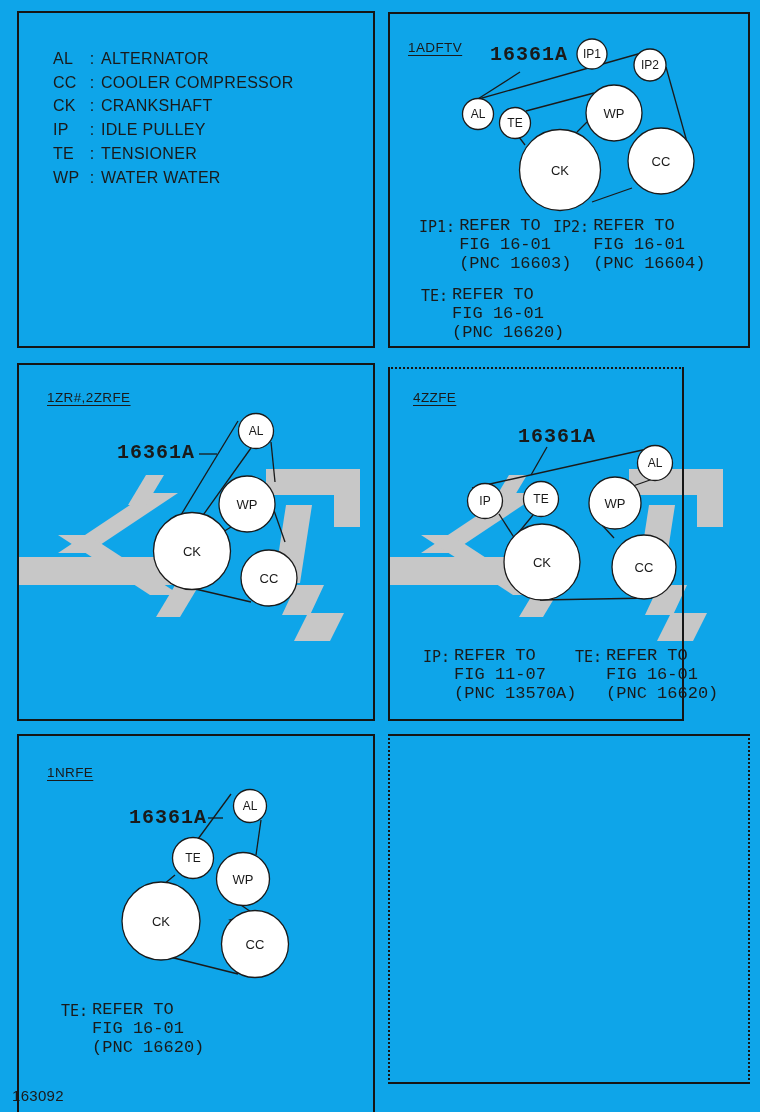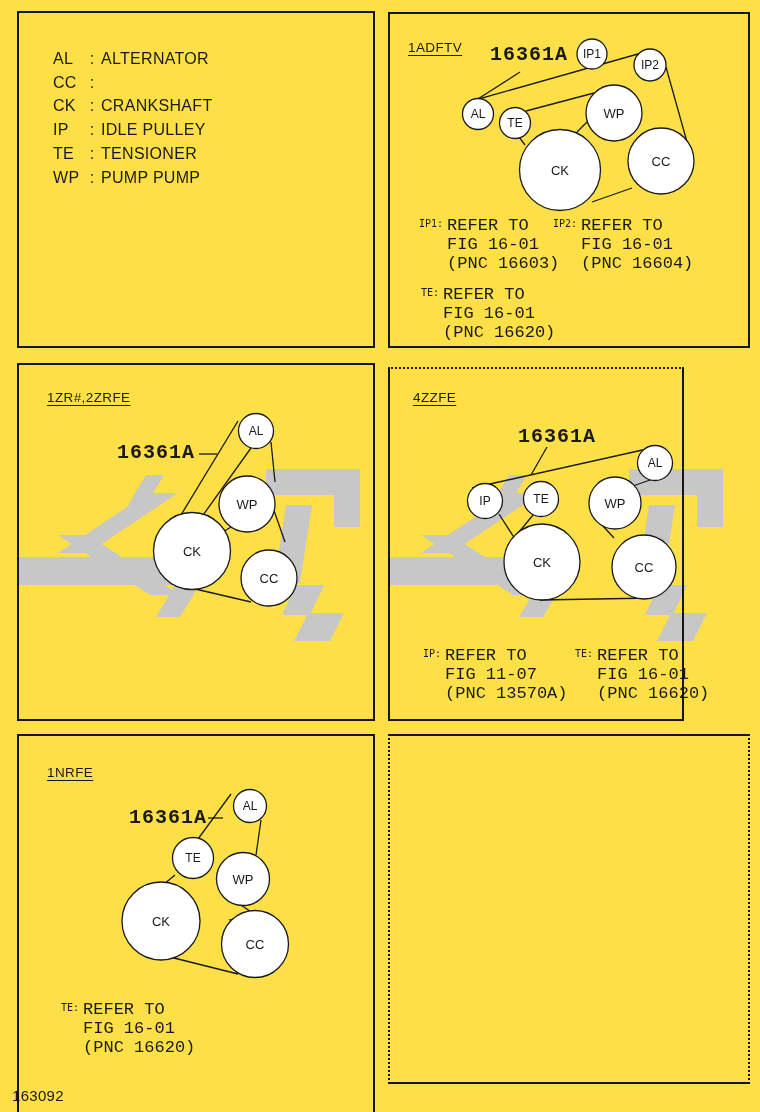--- a/index.html
+++ b/index.html
@@ -1,35 +1,35 @@
 <!DOCTYPE html>
 <html><head>
 <meta charset="utf-8">
 <style>
   html,body{margin:0;padding:0;background:#fff;}
-  .page{position:relative;width:760px;height:1112px;background:#fde047;
+  .page{position:relative;width:760px;height:1112px;background:#0ea5e9;
         font-family:"Liberation Sans",sans-serif;color:#1a1a1a;overflow:hidden;}
   .panel{position:absolute;border:2px solid #151515;box-sizing:border-box;background:transparent;z-index:2;}
   #panel-legend{left:17px;top:11px;width:358px;height:337px;}
   #panel-adftv {left:388px;top:12px;width:362px;height:336px;}
   #panel-zrfe  {left:17px;top:363px;width:358px;height:358px;}
   #panel-zzfe  {left:388px;top:367px;width:296px;height:354px;border-top:2px dotted #151515;}
   #panel-nrfe  {left:17px;top:734px;width:358px;height:408px;}
   #panel-empty {left:388px;top:734px;width:362px;height:350px;
                 border-left:2px dotted #151515;border-right:2px dotted #151515;}
   .legend-list{position:absolute;left:34px;top:34px;}
   .legend-row{display:flex;height:23.8px;align-items:center;font-size:16px;letter-spacing:.3px;}
   .legend-abbr{width:30px;}
   .legend-colon{width:18px;text-align:center;}
   .engine-code{position:absolute;font-size:13.5px;letter-spacing:.4px;
                text-decoration:underline;text-underline-offset:3px;white-space:nowrap;}
   .part-no{position:absolute;font-family:"Liberation Mono",monospace;font-weight:bold;
            font-size:20px;letter-spacing:1px;white-space:nowrap;}
   .note{position:absolute;display:flex;align-items:flex-start;}
-  .note-ref{font-family:"DejaVu Sans Mono",monospace;font-size:10px;padding-top:2px;margin-right:4px;white-space:nowrap;text-align:right;}
+  .note-ref{font-family:"DejaVu Sans Mono",monospace;font-size:15px;padding-top:2px;margin-right:4px;white-space:nowrap;text-align:right;}
   .note-lines{font-family:"Liberation Mono",monospace;font-weight:normal;font-size:17px;
               line-height:19px;white-space:nowrap;}
   .diagram{position:absolute;left:0;top:0;}
   .belt{stroke:#1a1a1a;stroke-width:1.3;fill:none;}
   .pulley{fill:#ffffff;stroke:#1a1a1a;stroke-width:1.3;}
   .pl{font-family:"Liberation Sans",sans-serif;font-size:13px;fill:#1a1a1a;
       text-anchor:middle;dominant-baseline:central;}
   .pl-sm{font-size:12px;}
   .wm-clip{position:absolute;overflow:hidden;z-index:1;}
   #wm-left{left:19px;top:365px;width:354px;height:354px;}
@@ -78,40 +78,41 @@
   <section class="panel" id="panel-legend">
     <div class="legend-list">
       <div class="legend-row">
         <span class="legend-abbr">AL</span>
         <span class="legend-colon">:</span>
         <span>ALTERNATOR</span>
       </div>
       <div class="legend-row">
         <span class="legend-abbr">CC</span>
         <span class="legend-colon">:</span>
+        <span>COOLER COMPRESSOR</span>
       </div>
       <div class="legend-row">
         <span class="legend-abbr">CK</span>
         <span class="legend-colon">:</span>
         <span>CRANKSHAFT</span>
       </div>
       <div class="legend-row">
         <span class="legend-abbr">IP</span>
         <span class="legend-colon">:</span>
         <span>IDLE PULLEY</span>
       </div>
       <div class="legend-row">
         <span class="legend-abbr">TE</span>
         <span class="legend-colon">:</span>
         <span>TENSIONER</span>
       </div>
       <div class="legend-row">
         <span class="legend-abbr">WP</span>
         <span class="legend-colon">:</span>
-        <span>PUMP PUMP</span>
+        <span>WATER WATER</span>
       </div>
     </div>
   </section>
 
   <section class="panel" id="panel-adftv">
     <div class="engine-code" style="left:18px;top:26px;">1ADFTV</div>
     <div class="part-no" style="left:100px;top:29px;">16361A</div>
     <svg class="diagram" width="358" height="332">
       <g>
         <line class="belt" x1="78" y1="88" x2="255" y2="38"></line>

